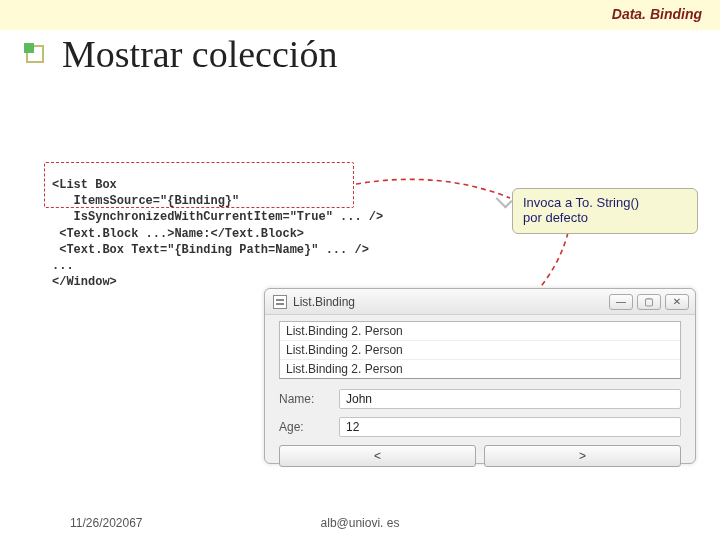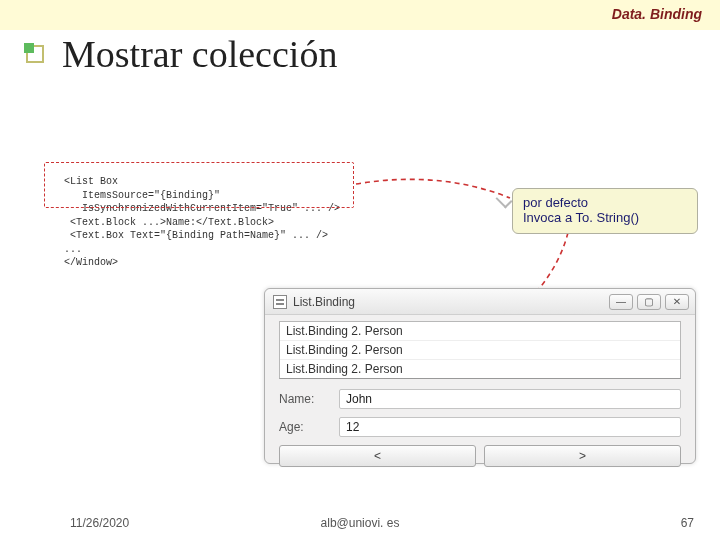--- a/index.html
+++ b/index.html
@@ -47,26 +47,27 @@
   }
   .slide-title {
     font-family: "Times New Roman", serif;
     font-size: 38px;
     color: #222;
   }
   
   .code-area {
     position: absolute;
     top: 165px;
-    left: 64px;
+    left: 52px;
     font-family: "Courier New", monospace;
-    font-size: 10px;
+    font-size: 12px;
     color: #333;
     line-height: 1.35;
     white-space: pre;
+    font-weight: bold;
   }
   .red-dash-box {
     position: absolute;
     top: 162px;
     left: 44px;
     width: 310px;
     height: 46px;
     border: 1.5px dashed #cc3333;
     border-radius: 2px;
   }
@@ -189,21 +190,21 @@
     line-height:20px;
     font-size:12px;
     color:#444;
   }
   
   .footer {
     position:absolute;
     bottom:10px;
     left:0; width:720px;
     display:flex;
-    justify-content:space-between;
+    justify-content:flex-start;
     align-items:center;
     padding: 0 26px 0 70px;
     font-size:12px;
     color:#555;
   }
   .footer .center { position:absolute; left:50%; transform:translateX(-50%); }
 </style>
 </head>
 <body>
 
@@ -229,22 +230,22 @@
     <marker id="arr" markerWidth="8" markerHeight="8" refX="6" refY="3" orient="auto">
       <path d="M0,0 L6,3 L0,6 Z" fill="#cc3333"></path>
     </marker>
   </defs>
   <path d="M 356 184 Q 440 170 510 198" stroke="#cc3333" stroke-width="1.6" stroke-dasharray="5,4" fill="none"></path>
   <path d="M 570 224 Q 555 300 460 350" stroke="#cc3333" stroke-width="1.6" stroke-dasharray="5,4" fill="none" marker-end="url(#arr)"></path>
 </svg>
 
 <div class="callout">
   <div class="callout-clip"></div>
+  <div>Invoca a To. String()</div>
   <div>por defecto</div>
-  <div>Invoca a To. String()</div>
 </div>
 
 <div class="app-window">
   <div class="win-titlebar">
     <div class="win-icon"></div>
     <div class="win-title">List.Binding</div>
     <div class="win-btns">
       <div class="win-btn">—</div>
       <div class="win-btn">▢</div>
       <div class="win-btn">✕</div>

